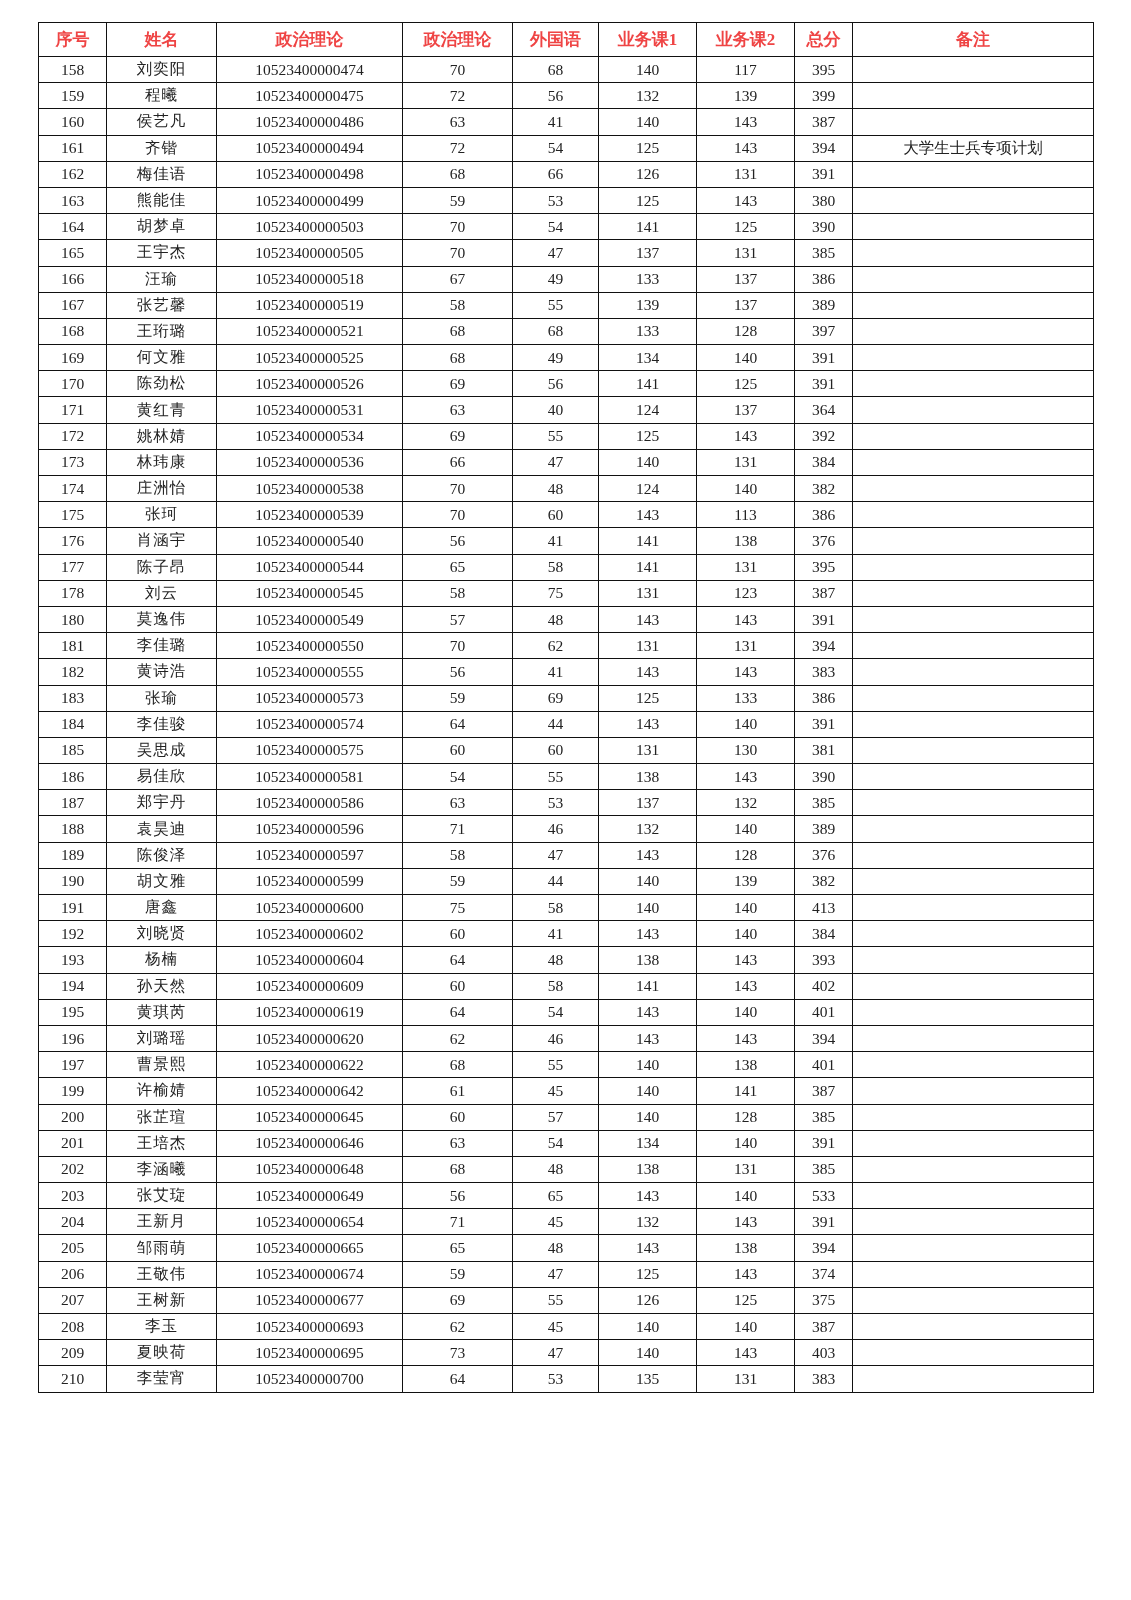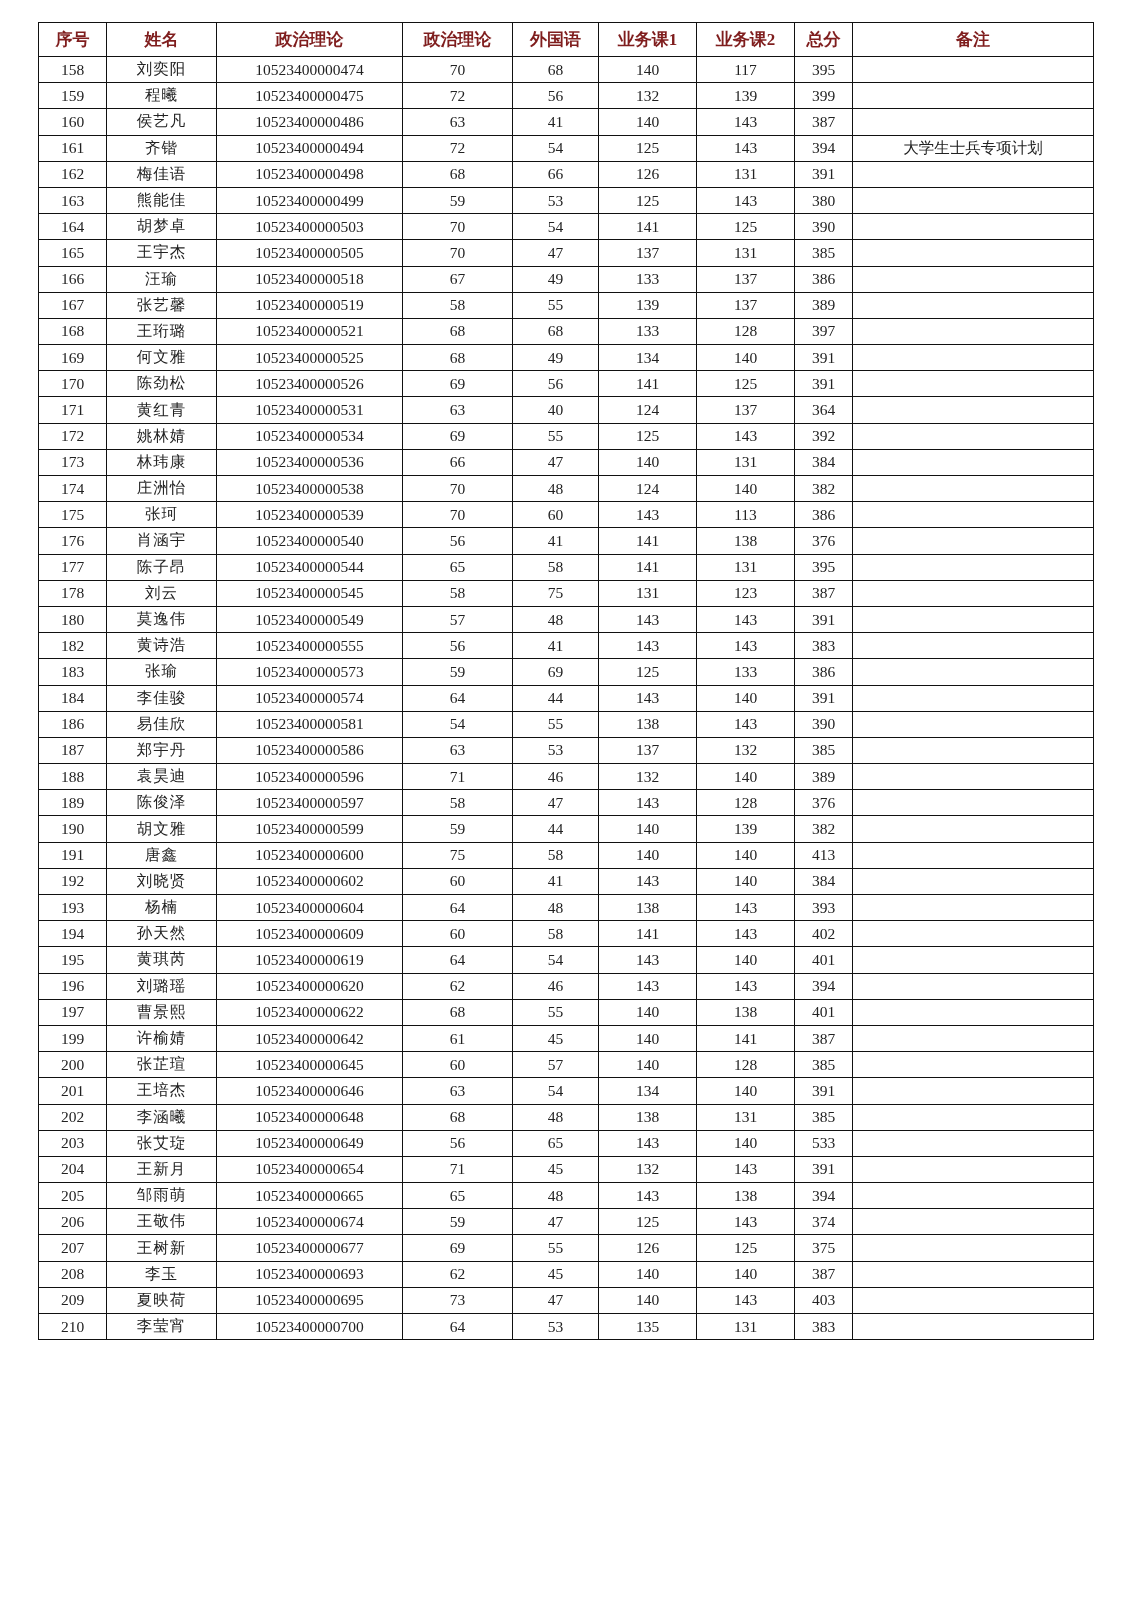--- a/index.html
+++ b/index.html
@@ -31,21 +31,21 @@
     text-align: center;
     vertical-align: middle;
     padding: 0 2px;
     overflow: hidden;
     white-space: nowrap;
   }
   table.score-table th {
     height: 33px;
     font-size: 17px;
     font-weight: bold;
-    color: #7f1d1d;
+    color: #ef4444;
   }
   table.score-table td {
     height: 25.2px;
     font-size: 15.5px;
     color: #222222;
   }
   td.col-1 { letter-spacing: 1px; }
   td.col-8 { font-size: 14.5px; margin-left: 38px; }
 </style>
 </head>
@@ -314,20 +314,31 @@
           <td class="col-1">莫逸伟</td>
           <td class="col-2">10523400000549</td>
           <td class="col-3">57</td>
           <td class="col-4">48</td>
           <td class="col-5">143</td>
           <td class="col-6">143</td>
           <td class="col-7">391</td>
           <td class="col-8"></td>
         </tr>
         <tr>
+          <td class="col-0">181</td>
+          <td class="col-1">李佳璐</td>
+          <td class="col-2">10523400000550</td>
+          <td class="col-3">70</td>
+          <td class="col-4">62</td>
+          <td class="col-5">131</td>
+          <td class="col-6">131</td>
+          <td class="col-7">394</td>
+          <td class="col-8"></td>
+        </tr>
+        <tr>
           <td class="col-0">182</td>
           <td class="col-1">黄诗浩</td>
           <td class="col-2">10523400000555</td>
           <td class="col-3">56</td>
           <td class="col-4">41</td>
           <td class="col-5">143</td>
           <td class="col-6">143</td>
           <td class="col-7">383</td>
           <td class="col-8"></td>
         </tr>
@@ -347,20 +358,31 @@
           <td class="col-1">李佳骏</td>
           <td class="col-2">10523400000574</td>
           <td class="col-3">64</td>
           <td class="col-4">44</td>
           <td class="col-5">143</td>
           <td class="col-6">140</td>
           <td class="col-7">391</td>
           <td class="col-8"></td>
         </tr>
         <tr>
+          <td class="col-0">185</td>
+          <td class="col-1">吴思成</td>
+          <td class="col-2">10523400000575</td>
+          <td class="col-3">60</td>
+          <td class="col-4">60</td>
+          <td class="col-5">131</td>
+          <td class="col-6">130</td>
+          <td class="col-7">381</td>
+          <td class="col-8"></td>
+        </tr>
+        <tr>
           <td class="col-0">186</td>
           <td class="col-1">易佳欣</td>
           <td class="col-2">10523400000581</td>
           <td class="col-3">54</td>
           <td class="col-4">55</td>
           <td class="col-5">138</td>
           <td class="col-6">143</td>
           <td class="col-7">390</td>
           <td class="col-8"></td>
         </tr>

